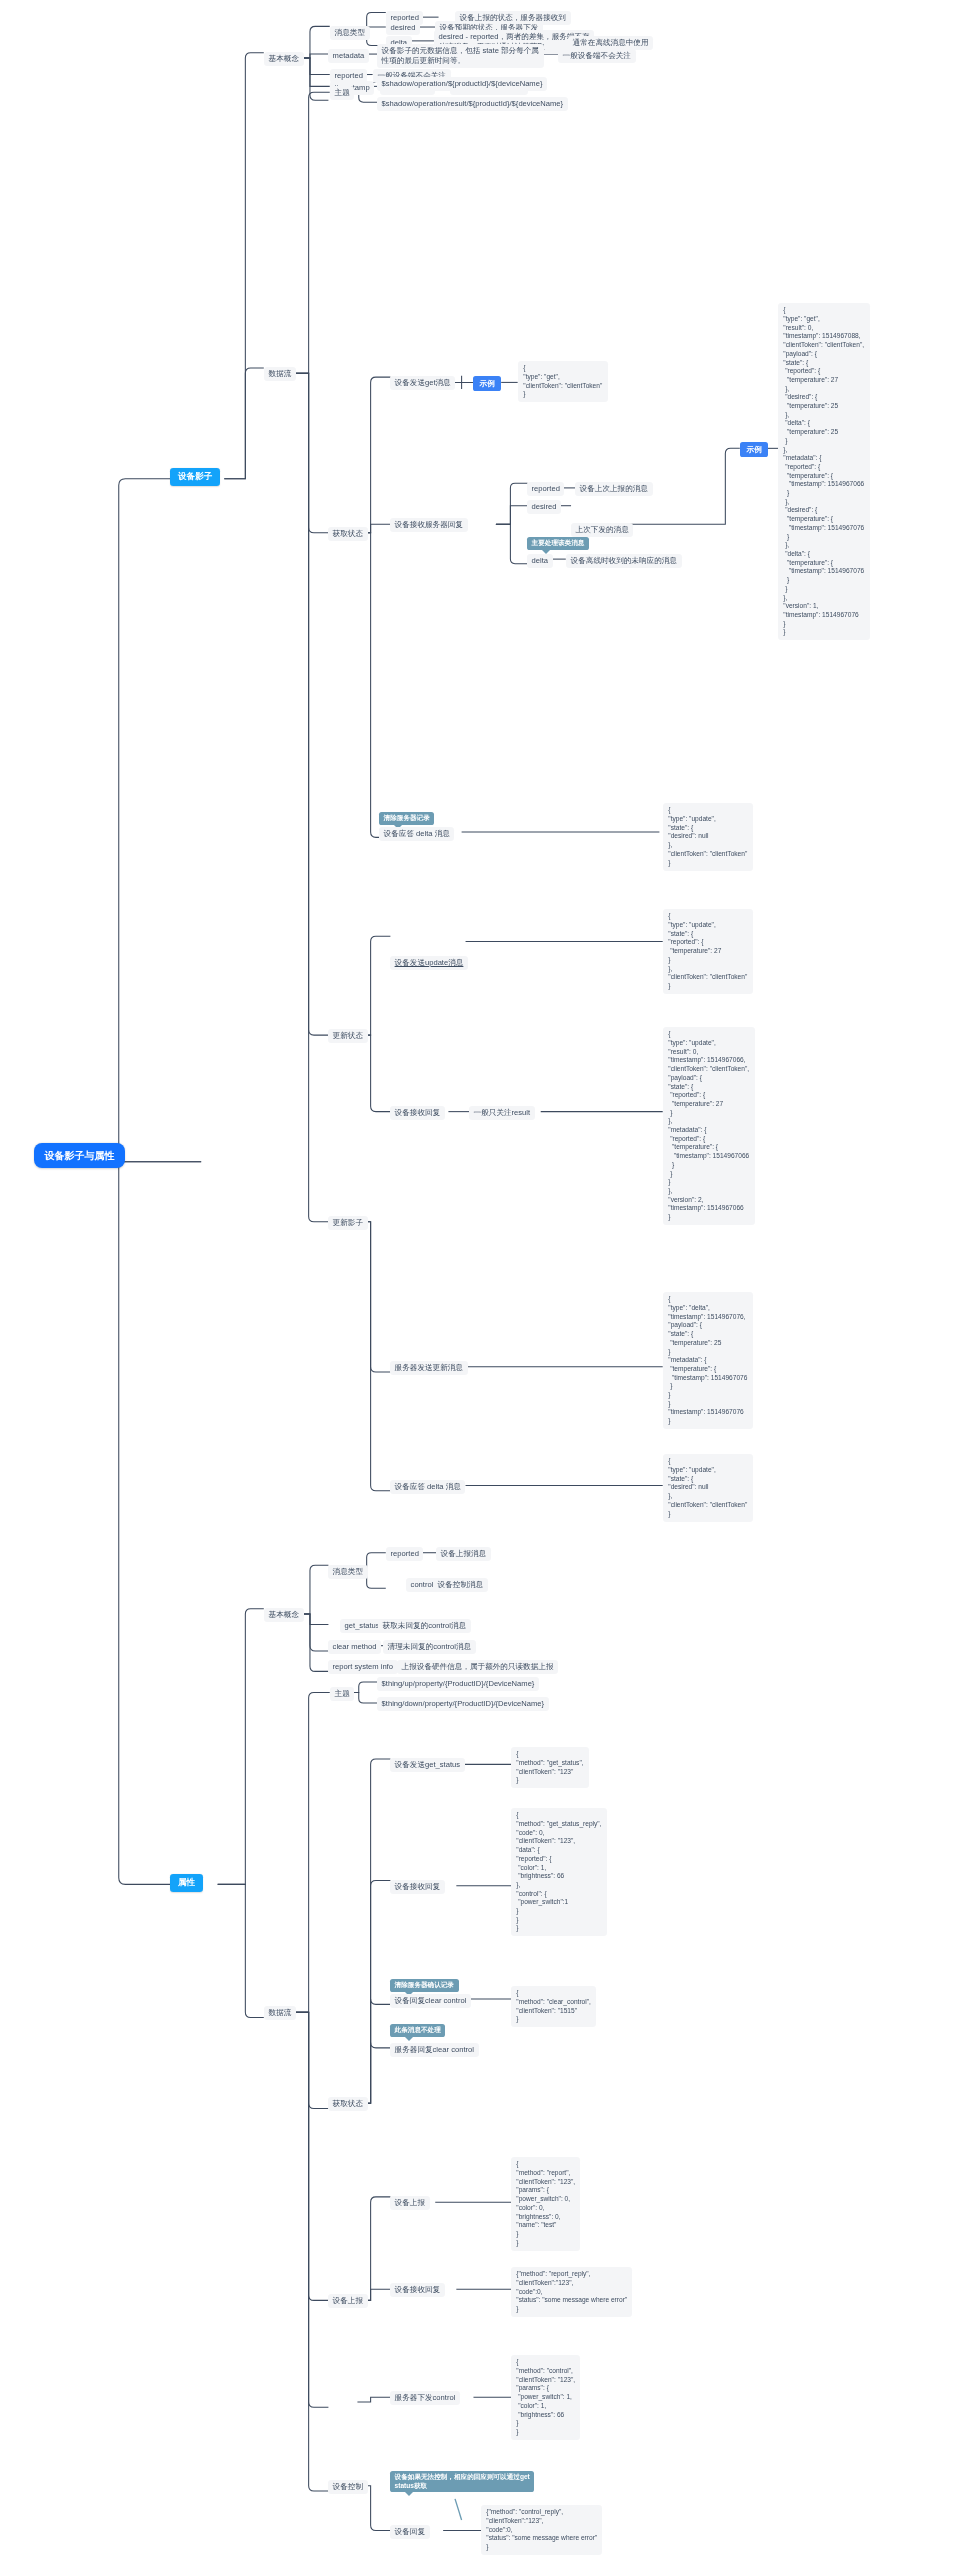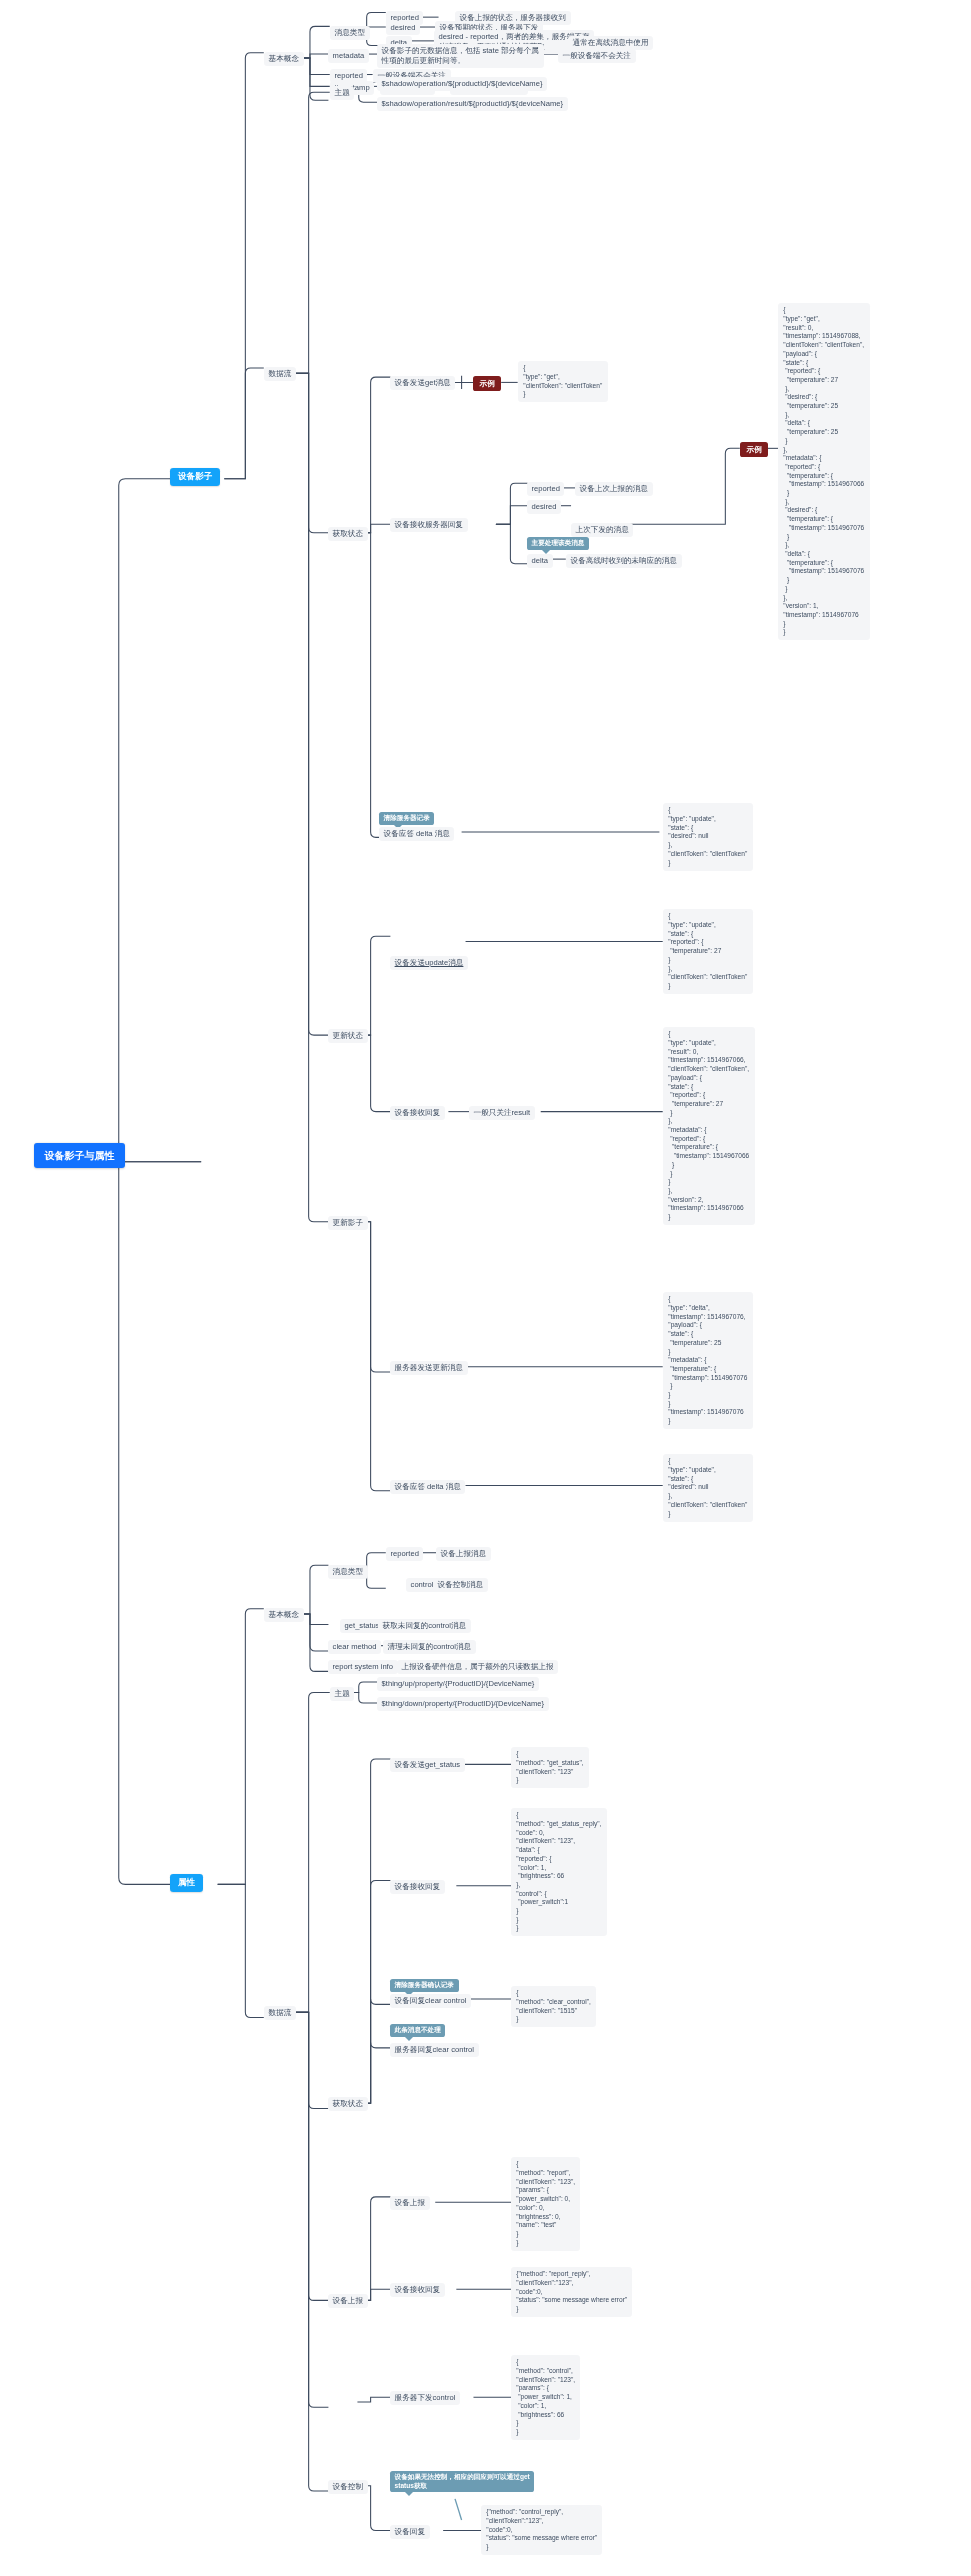--- a/index.html
+++ b/index.html
@@ -17,30 +17,30 @@
     border-radius:3.3px;
     color:#3d4c60;
     font-size:7.6px;
     line-height:10px;
     padding:2px 4.6px;
     white-space:pre;
     letter-spacing:0px;
   }
   .root{
     background:#1272ff;color:#fff;font-weight:bold;font-size:10px;
-    border-radius:3px;padding:6px 10.5px;line-height:13px;
+    border-radius:8px;padding:6px 10.5px;line-height:13px;
     box-shadow:0 0.7px 2px rgba(0,0,0,.18);
   }
   .lvl1{
     background:#13a3fa;color:#ffffff;font-weight:bold;font-size:8.6px;
     border-radius:3.3px;padding:3.3px 8px;line-height:11.2px;
     box-shadow:0 0.7px 1.3px rgba(0,0,0,.13);
   }
   .dark{
-    background:#7f1d1d;color:#ffffff;font-weight:bold;font-size:7.6px;
+    background:#3b82f6;color:#ffffff;font-weight:bold;font-size:7.6px;
     border-radius:2.6px;padding:2.6px 6.6px;
   }
   .callout{
     background:#6c9cb3;color:#ffffff;font-size:6.6px;font-weight:bold;
     border-radius:2.6px;padding:2px 4.6px;line-height:8.6px;
     white-space:pre-wrap;
   }
   .callout:after{
     content:"";position:absolute;left:14.5px;bottom:-4px;
     border-left:4px solid transparent;border-right:4px solid transparent;

